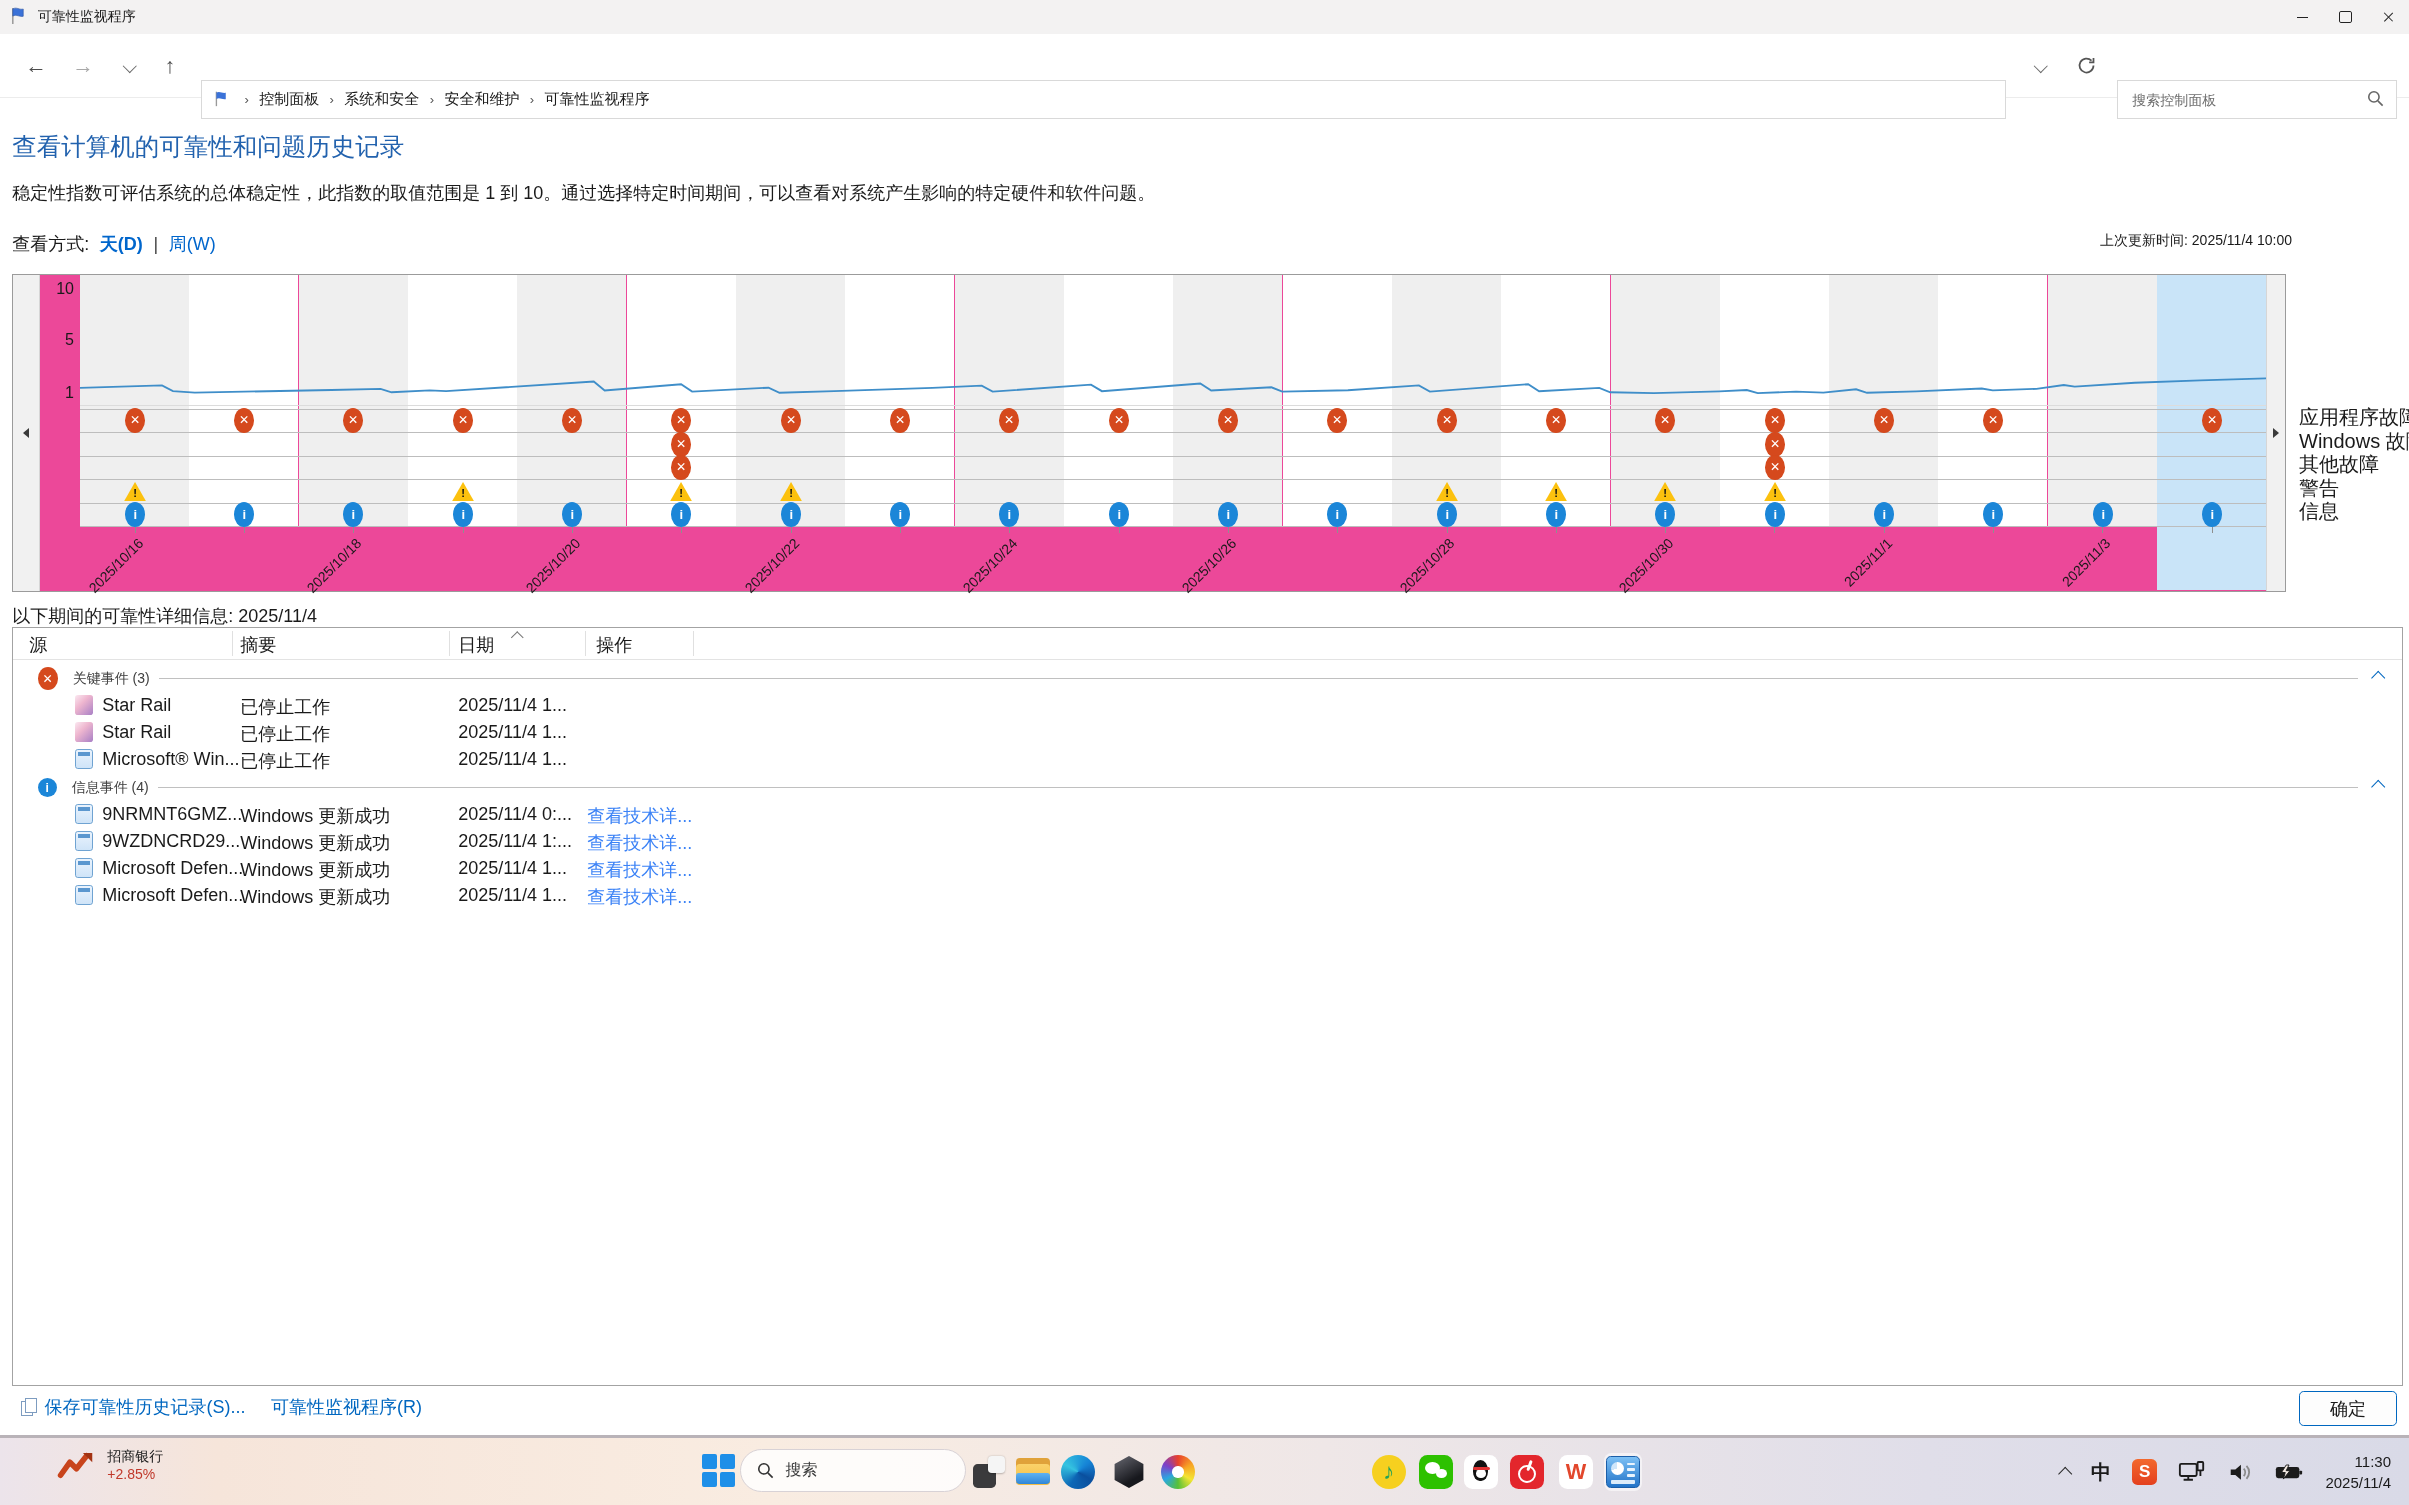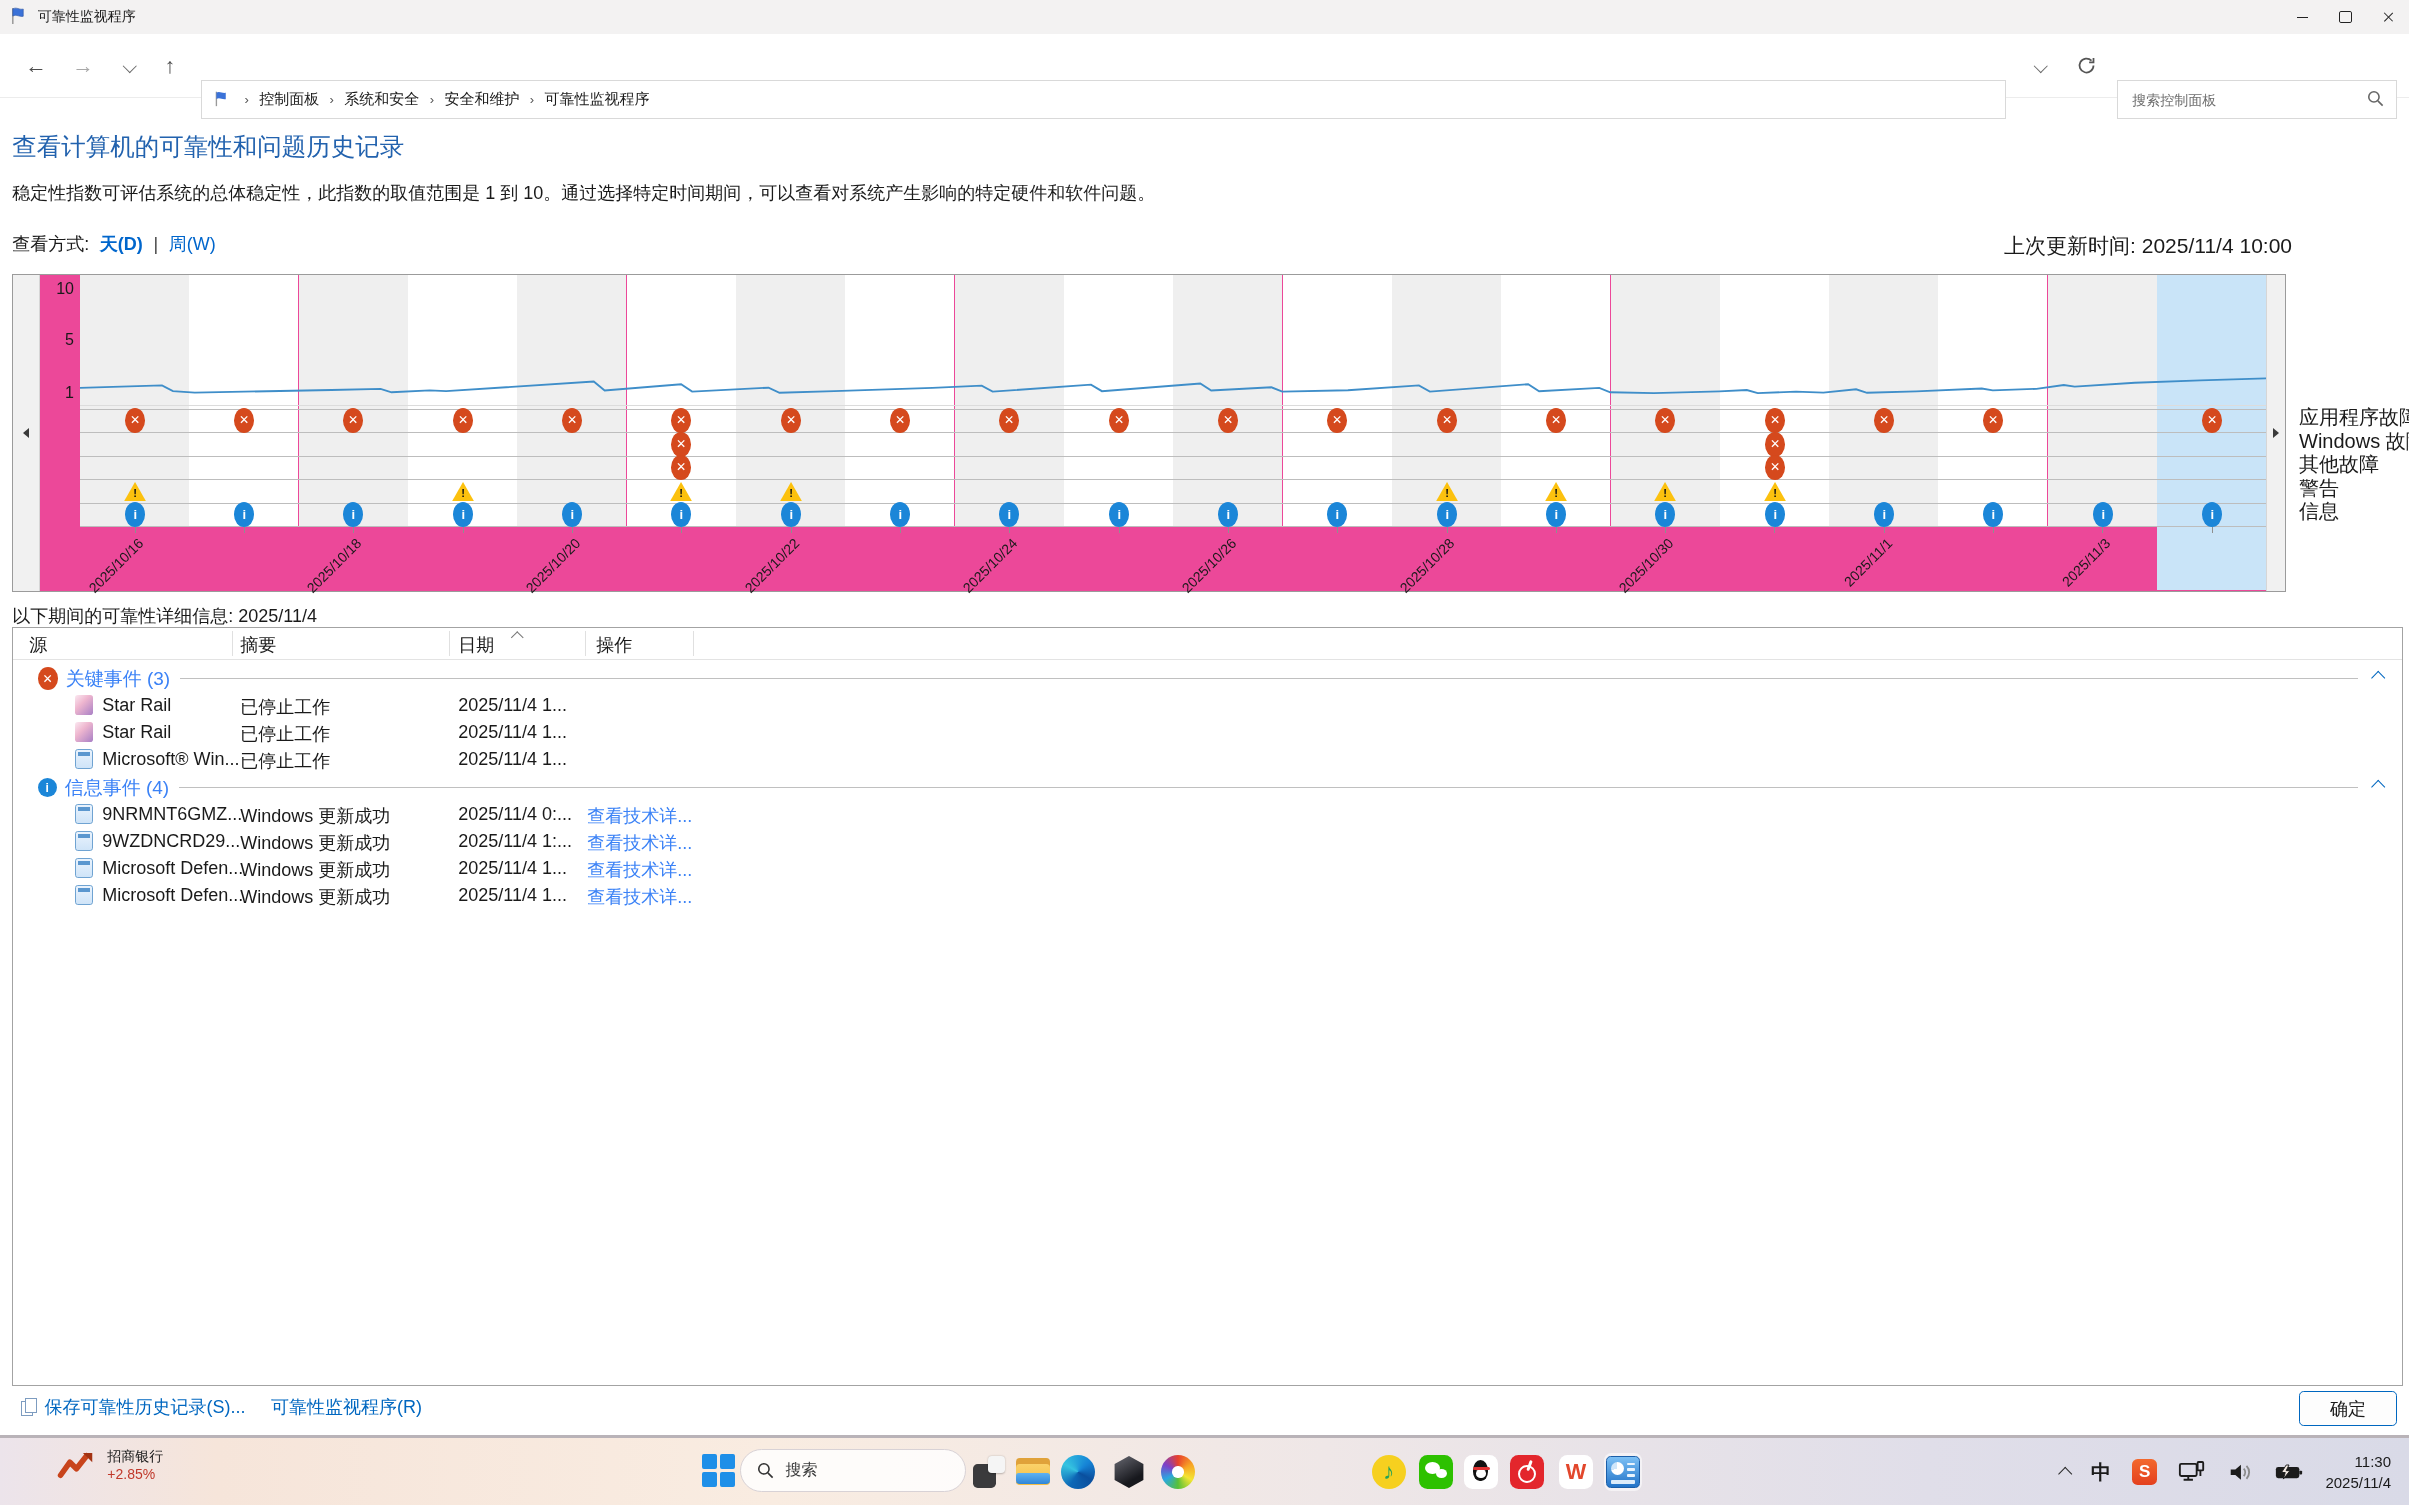--- a/index.html
+++ b/index.html
@@ -28,21 +28,21 @@
              display:flex;align-items:center;box-sizing:border-box}
   .searchbox input{border:0;outline:0;flex:1;margin-left:12.2px;font-size:14px;color:#444;font-family:inherit;background:transparent}
   .searchbox input::placeholder{color:#6e6e6e;opacity:1}
   
   .page-title{position:absolute;left:12.2px;top:130px;font-size:24.5px;color:#2262ae}
   .page-desc{position:absolute;left:12.2px;top:181px;font-size:18px}
   .view-row{position:absolute;left:12.2px;top:232px;font-size:18px}
   .view-row .day{color:#0066cc;font-weight:bold}
   .view-row .week{color:#0066cc}
   .view-row .sep{color:#444;margin:0 5.6px}
-  .last-update{position:absolute;right:118px;top:232px;font-size:21px}
+  .last-update{position:absolute;right:118px;top:232px;font-size:14px}
   
   .chart-box{position:absolute;left:12.2px;top:274px;width:2272px;height:316px;border:0.9px solid #9b9b9b;background:#ec4899}
   .strip{position:absolute;top:0;bottom:0;background:#f1f1f1;display:flex;align-items:center;justify-content:center}
   .strip.left{left:0;width:25.4px;border-right:0.9px solid #d6d6d6}
   .strip.right{right:0;width:18px;border-left:0.9px solid #d6d6d6}
   .tri-l{width:0;height:0;border-top:5.6px solid transparent;border-bottom:5.6px solid transparent;border-right:6.6px solid #3a3a3a}
   .tri-r{width:0;height:0;border-top:5.6px solid transparent;border-bottom:5.6px solid transparent;border-left:6.6px solid #3a3a3a}
   .ylab{position:absolute;font-size:16px;color:#1a1a1a;right:5.6px}
   .ylabels{position:absolute;left:25.4px;top:0;bottom:0;width:41px}
   .plot{position:absolute;left:67px;top:0;width:2186px;height:315px}
@@ -66,21 +66,21 @@
   .tbl{position:absolute;left:12.2px;top:627px;width:2391px;height:759px;border:0.9px solid #a3a3a3;background:#fff;box-sizing:border-box}
   .tbl-header{position:relative;height:31px;border-bottom:0.9px solid #e3e3e3;font-size:18px}
   .hcell{position:absolute;top:4.7px}
   .hsep{position:absolute;top:2.8px;bottom:2.8px;width:0.9px;background:#e0e0e0}
   .sortcaret{position:absolute;left:500px;top:4.7px;width:7.5px;height:7.5px;border-left:1.9px solid #777;border-top:1.9px solid #777;transform:rotate(45deg)}
   .tbl-body{position:absolute;left:0;right:0;top:32px;padding-top:4.7px}
   .group-row{display:flex;align-items:center;height:28px;padding:0 13px 0 24.5px}
   .g-ic{display:flex;align-items:center;justify-content:center;font-weight:bold;flex:none}
   .g-err{width:20px;height:22.6px;border-radius:50%;background:#d5491d;color:#fff;font-size:12.2px}
   .g-info{width:19px;height:19px;border-radius:50%;background:#1b86d8;color:#fff;font-size:12.2px}
-  .g-label{color:#3b82f6;font-size:19px;margin-left:8px;white-space:nowrap}
+  .g-label{color:#404040;font-size:14px;margin-left:15px;white-space:nowrap}
   .g-rule{flex:1;border-top:0.9px solid #c0c0c0;margin:0 15px 0 9.4px}
   .g-caret{width:9.4px;height:9.4px;border-left:1.9px solid #0067c0;border-top:1.9px solid #0067c0;transform:rotate(45deg);margin-right:5.6px;flex:none}
   .t-row{position:relative;height:27px;font-size:18px}
   .t-cell{position:absolute;top:1.9px;white-space:nowrap}
   .c-src{left:89px}.c-sum{left:227px}.c-date{left:445px}
   .c-act{left:574px;color:#3b82f6}
   .row-ic{position:absolute;left:62px;top:2.8px;width:18px;height:20px;border-radius:2.8px}
   .ic-app{background:linear-gradient(#eaf3fd,#cfe4f8);border:0.9px solid #6fa3d2;box-sizing:border-box}
   .ic-app:before{content:"";position:absolute;left:1.9px;right:1.9px;top:1.9px;height:3.8px;background:#5b97cf}
   .ic-starrail{background:linear-gradient(135deg,#fbe9f1 0%,#eeb6cf 40%,#a87fc5 100%)}

